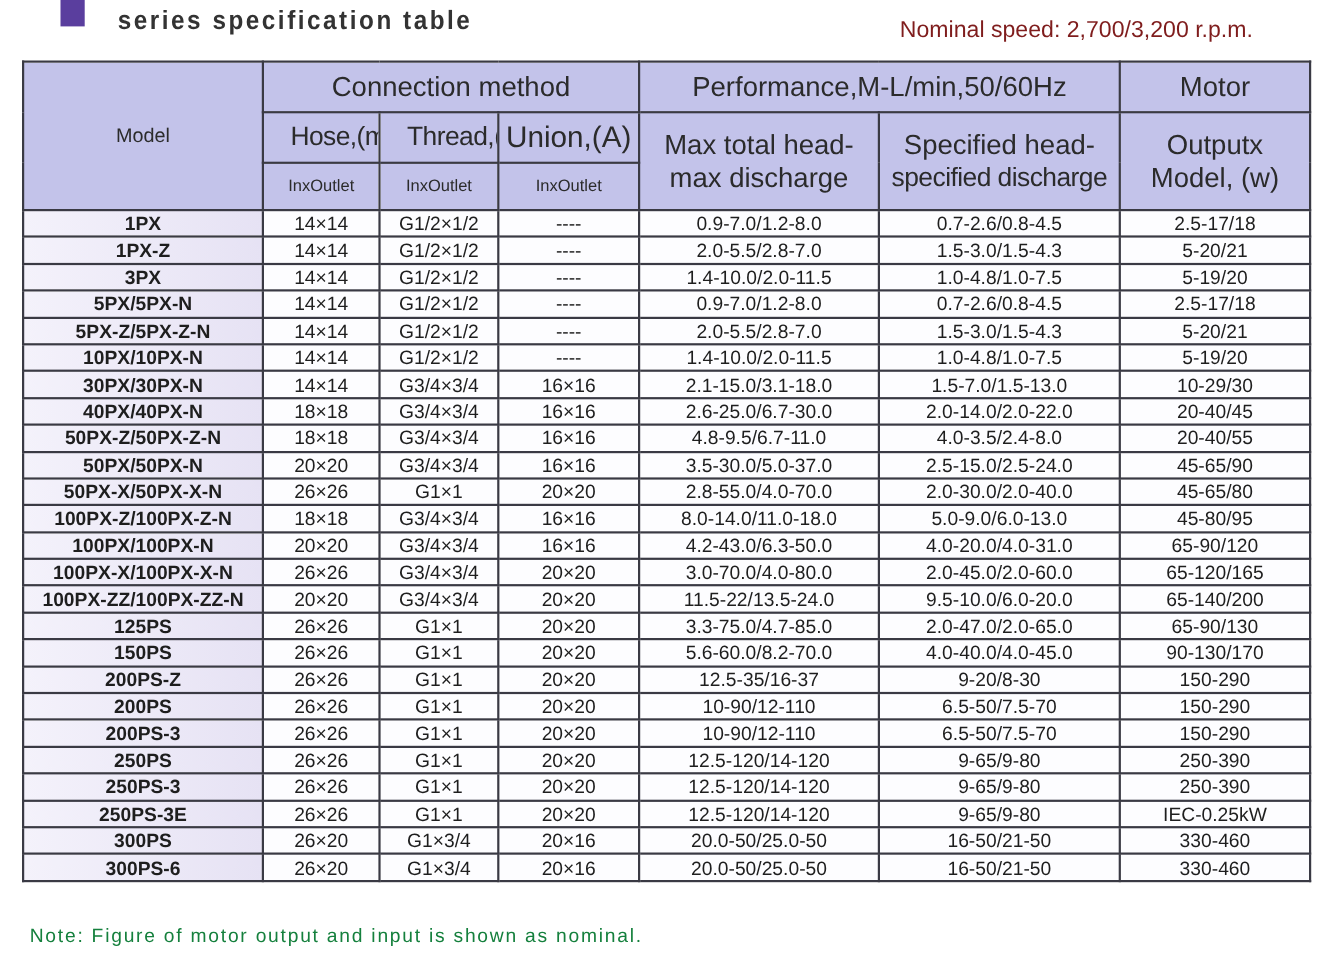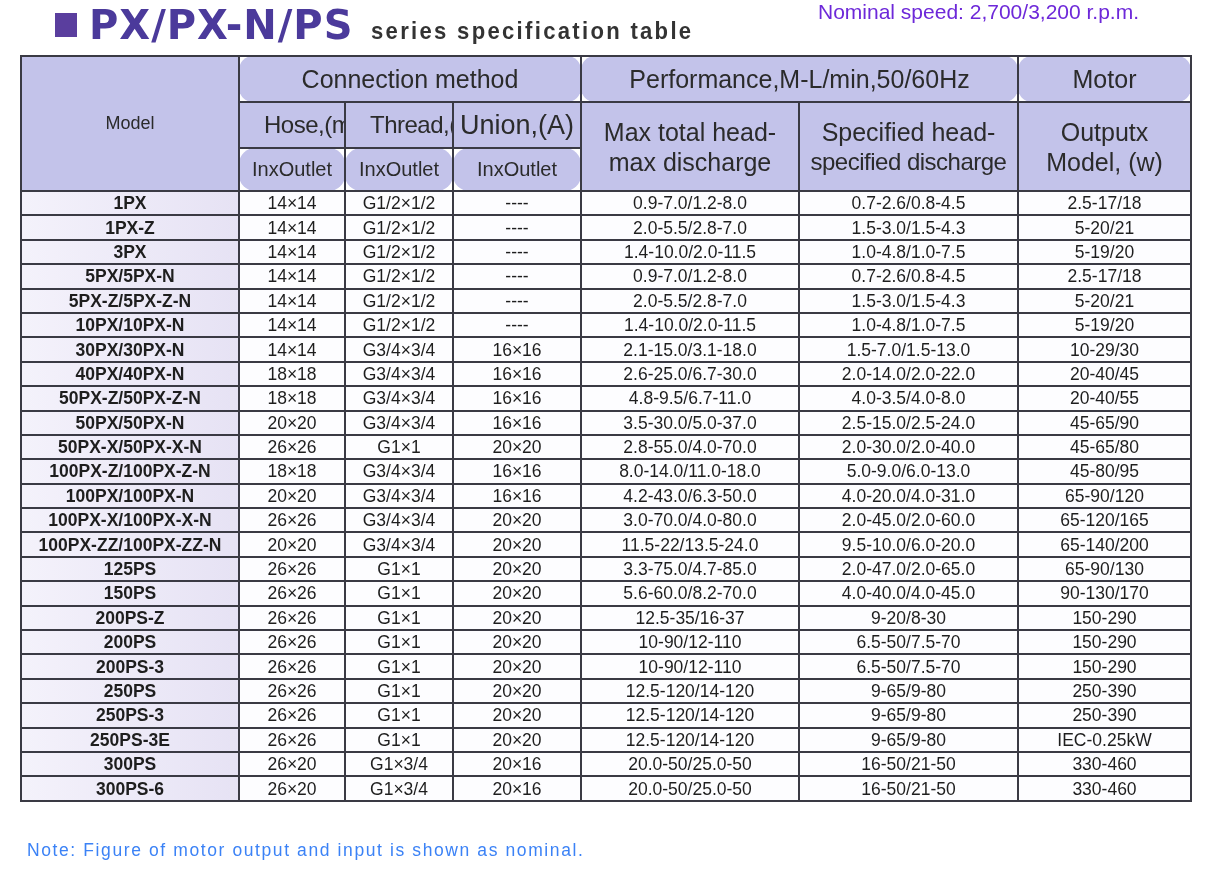--- a/index.html
+++ b/index.html
@@ -1,41 +1,40 @@
 <!DOCTYPE html>
 <html><head>
 <meta charset="utf-8">
 <style>
   html, body { margin: 0; padding: 0; background: #ffffff; }
   body { width: 1205px; height: 869px; position: relative; overflow: hidden; font-family: "Liberation Sans", sans-serif; color: #222; }
   .title-bar { position: absolute; left: 55px; top: 2px; height: 48px; display: flex; align-items: baseline; white-space: nowrap; }
   .title-square { display: inline-block; width: 22px; height: 24px; background: #5a3e9e; margin-right: 12px; position: relative; top: -2px; }
   .title-main { font-family: "DejaVu Sans", sans-serif; font-weight: bold; font-size: 40px; color: #4b3a9b; letter-spacing: 1px; }
   .title-sub { font-family: "Liberation Sans", sans-serif; font-weight: bold; font-size: 24px; letter-spacing: 2.5px; color: #333; margin-left: 18px; transform: scaleX(0.92); transform-origin: left; }
-  .title-speed { position: absolute; left: 818px; top: 0; font-size: 21px; color: #6d28d9; white-space: nowrap; }
+  .title-speed { position: absolute; left: 818px; top: 16px; font-size: 21px; color: #7f1d1d; white-space: nowrap; }
 
   table.spec { position: absolute; left: 20px; top: 55px; border-collapse: collapse; width: 1170px; table-layout: fixed; }
   table.spec td, table.spec th { border: 2px solid #3a3a44; padding: 0; text-align: center; vertical-align: middle; white-space: nowrap; overflow: hidden; }
   table.spec th { background: #c3c3ea; font-weight: normal; color: #2b2b2b; }
   th.h-model { font-size: 18px; }
-  th.h-group { font-size: 25px; height: 44px; border-radius: 14px; }
+  th.h-group { font-size: 25px; height: 44px; }
   th.h-sub { font-size: 27px; height: 44px; }
   th.h-sub.narrow { font-size: 24px; letter-spacing: -0.5px; padding-left: 24px; }
-  th.h-io { font-size: 20px; height: 41px; border-radius: 16px; }
+  th.h-io { font-size: 15px; height: 41px; }
   th.h-perf { font-size: 25px; line-height: 30px; }
   td { height: 22.4px; font-size: 17.5px; color: #1e1e1e; background: #fdfdff; line-height: 20px; }
   td.model { text-align: left; padding-left: 3px; background: linear-gradient(90deg, #f4f2fb 0%, #e6e2f4 100%); font-weight: bold; }
-  .note { position: absolute; left: 27px; top: 840px; font-size: 17.5px; letter-spacing: 1.6px; color: #3b82f6; white-space: nowrap; }
+  .note { position: absolute; left: 27px; top: 840px; font-size: 17.5px; letter-spacing: 1.6px; color: #15803d; white-space: nowrap; }
 </style>
 </head>
 <body>
 
 <div class="title-bar">
   <span class="title-square"></span>
-  <span class="title-main">PX/PX-N/PS</span>
   <span class="title-sub">series specification table</span>
 </div>
 <div class="title-speed">Nominal speed:  2,700/3,200 r.p.m.</div>
 
 <table class="spec">
   <colgroup>
     <col style="width:218px">
       <col style="width:106px">
       <col style="width:108px">
       <col style="width:128px">
@@ -145,21 +144,21 @@
         <td>2.6-25.0/6.7-30.0</td>
         <td>2.0-14.0/2.0-22.0</td>
         <td>20-40/45</td>
       </tr>
       <tr>
         <td class="model">50PX-Z/50PX-Z-N</td>
         <td>18×18</td>
         <td>G3/4×3/4</td>
         <td>16×16</td>
         <td>4.8-9.5/6.7-11.0</td>
-        <td>4.0-3.5/4.0-8.0</td>
+        <td>4.0-3.5/2.4-8.0</td>
         <td>20-40/55</td>
       </tr>
       <tr>
         <td class="model">50PX/50PX-N</td>
         <td>20×20</td>
         <td>G3/4×3/4</td>
         <td>16×16</td>
         <td>3.5-30.0/5.0-37.0</td>
         <td>2.5-15.0/2.5-24.0</td>
         <td>45-65/90</td>

